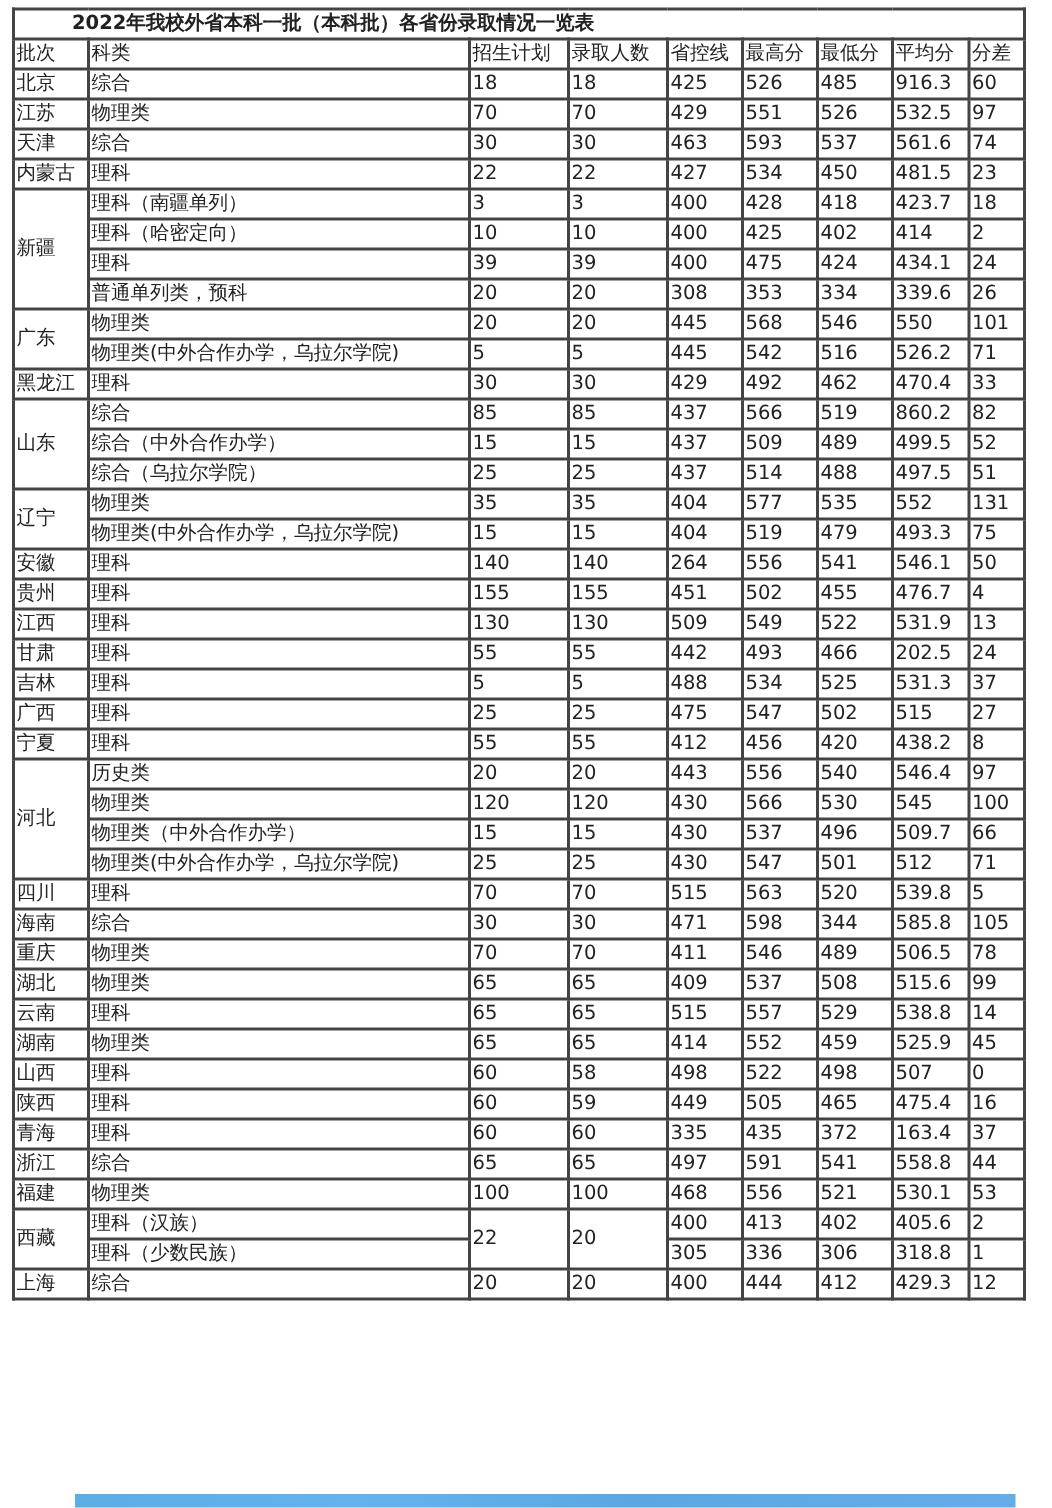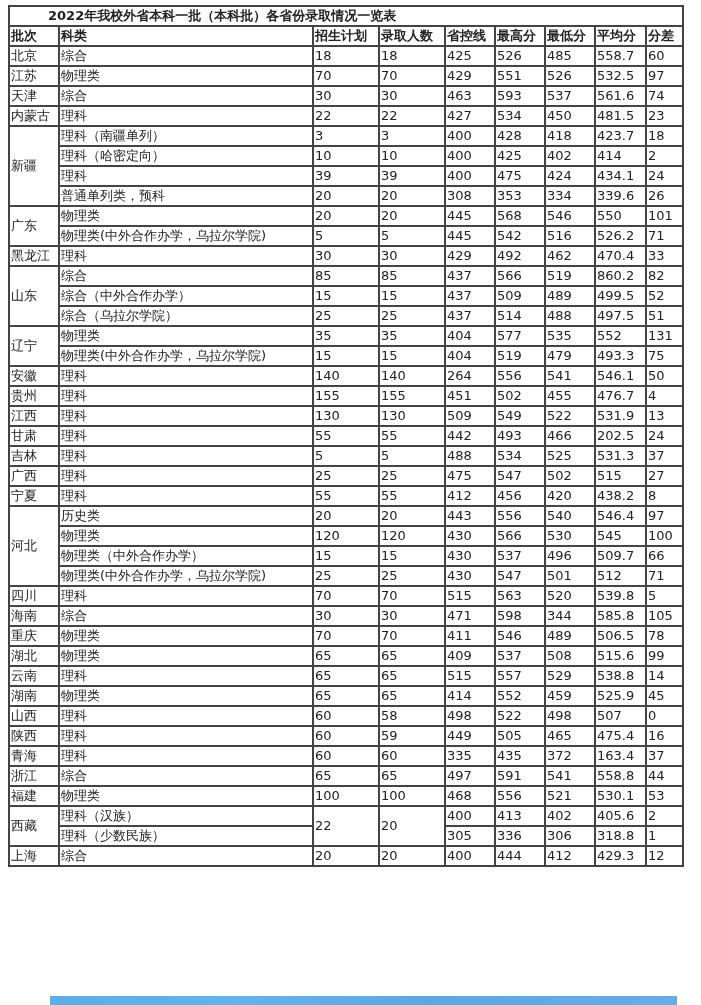--- a/index.html
+++ b/index.html
@@ -17,21 +17,21 @@
     padding: 0 1px;
     font-size: 13px;
     line-height: 18px;
     text-align: left;
     vertical-align: middle;
     white-space: nowrap;
     overflow: hidden;
     font-weight: normal;
   }
   #admission-table .title-cell { font-weight: bold; font-size: 13px; padding-left: 38px; }
-  #admission-table .hdr th { font-weight: bold; }
+  #admission-table .hdr th { font-weight: normal; }
   .bottom-bar {
     position: absolute; left: 50px; top: 996px; width: 627px; height: 9px;
     background: linear-gradient(90deg, #5aaee6 0%, #62b3ee 30%, #59a8e4 60%, #65adea 100%);
   }
 </style>
 </head>
 <body>
 
 <table id="admission-table">
   <colgroup>
@@ -63,21 +63,21 @@
   </thead>
   <tbody id="table-body">
       <tr>
         <td>北京</td>
         <td>综合</td>
         <td>18</td>
         <td>18</td>
         <td>425</td>
         <td>526</td>
         <td>485</td>
-        <td>558.7</td>
+        <td>916.3</td>
         <td>60</td>
       </tr>
       <tr>
         <td>江苏</td>
         <td>物理类</td>
         <td>70</td>
         <td>70</td>
         <td>429</td>
         <td>551</td>
         <td>526</td>

